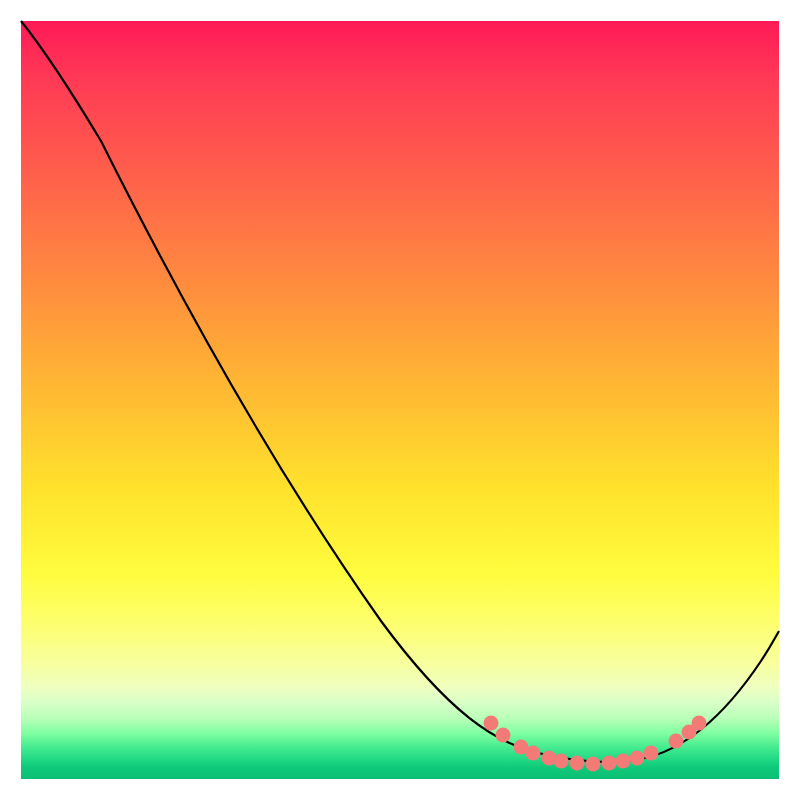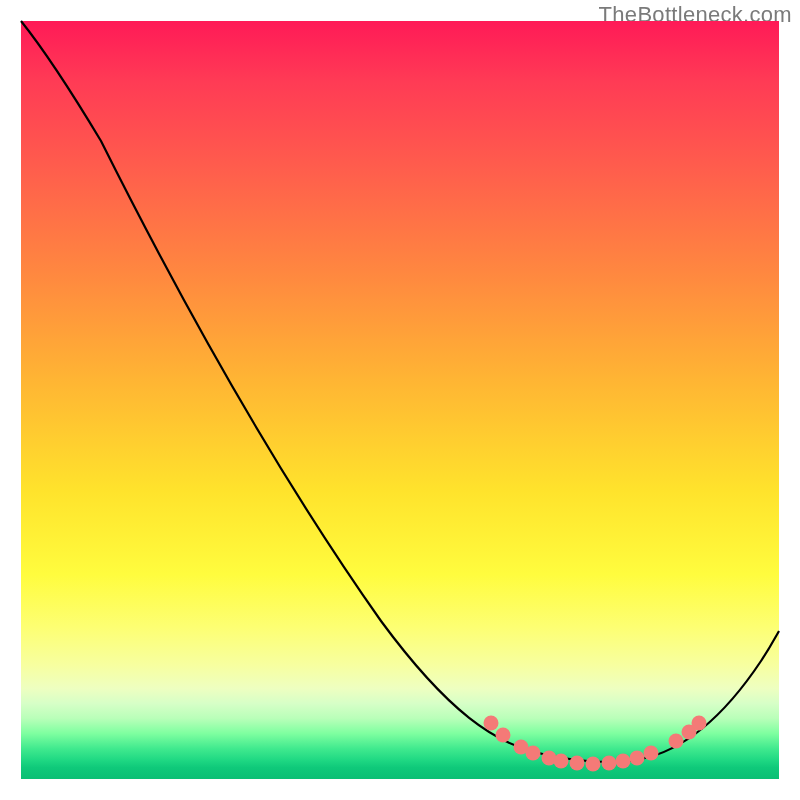--- a/index.html
+++ b/index.html
@@ -68,21 +68,20 @@
   .dot {
     fill: #f47a77;
     stroke: none;
   }
 </style>
 </head>
 <body>
 
 <div class="frame">
 
-  <div class="watermark">TheBottleneck.com</div>
 
   <div class="plot-area">
     <svg class="curve-layer" viewBox="0 0 758 758">
       <path class="curve" d="M 0 0 C 20 25, 50 70, 80 120 C 140 240, 240 430, 360 600 C 430 695, 475 720, 510 730 C 545 740, 590 744, 620 738 C 660 730, 700 700, 740 640 C 750 625, 755 615, 758 610"></path>
       <g id="dot-group">
           <circle cx="470" cy="702" r="7.5" class="dot"></circle>
           <circle cx="482" cy="714" r="7.5" class="dot"></circle>
           <circle cx="500" cy="726" r="7.5" class="dot"></circle>
           <circle cx="512" cy="732" r="7.5" class="dot"></circle>
           <circle cx="528" cy="737" r="7.5" class="dot"></circle>

